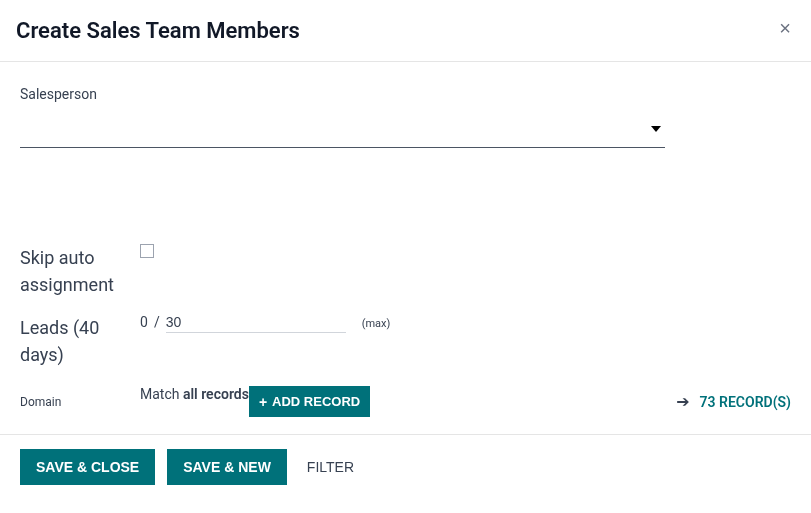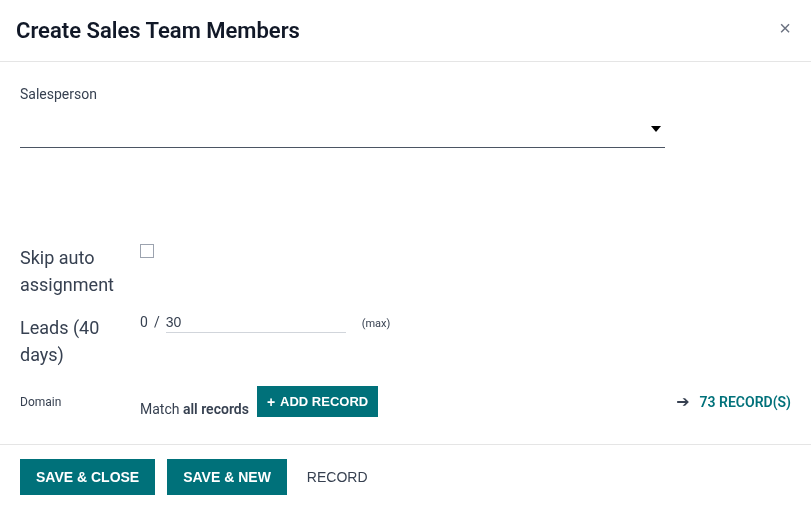--- a/index.html
+++ b/index.html
@@ -133,22 +133,21 @@
       color: #374151;
     }
     .domain-content {
       flex: 1;
       display: flex;
       align-items: center;
       justify-content: space-between;
     }
     .domain-left {
       display: flex;
-      align-items: flex-end;
-      gap: 8px;
+      align-items: flex-start;
     }
     .match-text {
       font-size: 14px;
       color: #374151;
     }
     .match-all {
       font-weight: 600;
     }
     .add-filter-btn {
       background: #00717a;
@@ -179,21 +178,21 @@
       line-height: 1;
     }
     .record-count {
       color: #00717a;
       font-size: 14px;
       font-weight: 600;
       cursor: pointer;
     }
     .modal-footer {
       position: absolute;
-      bottom: 4px;
+      bottom: 14px;
       left: 0;
       right: 0;
       border-top: 1px solid #e5e5e5;
       padding: 14px 20px;
       display: flex;
       gap: 12px;
       align-items: center;
     }
     .btn {
       border: none;
@@ -271,14 +270,14 @@
         <span class="record-count">73 RECORD(S)</span>
       </div>
     </div>
   </div>
 
 </div>
 
 <div class="modal-footer">
   <button class="btn btn-primary">SAVE &amp; CLOSE</button>
   <button class="btn btn-primary">SAVE &amp; NEW</button>
-  <button class="btn btn-discard">RECORD</button>
+  <button class="btn btn-discard">FILTER</button>
 </div>
 
 </body></html>

